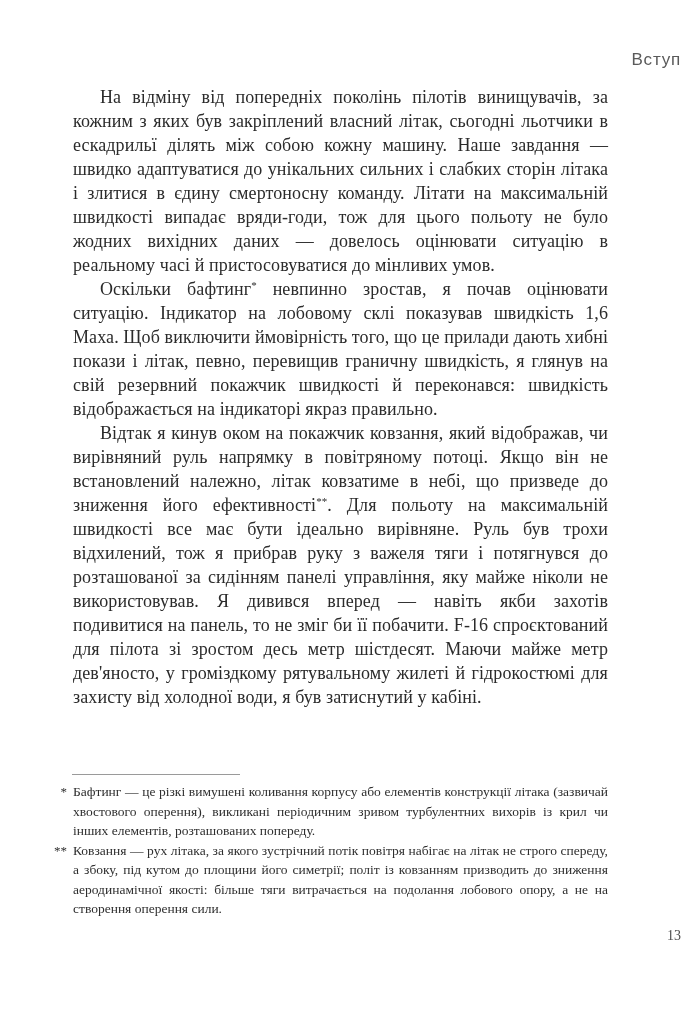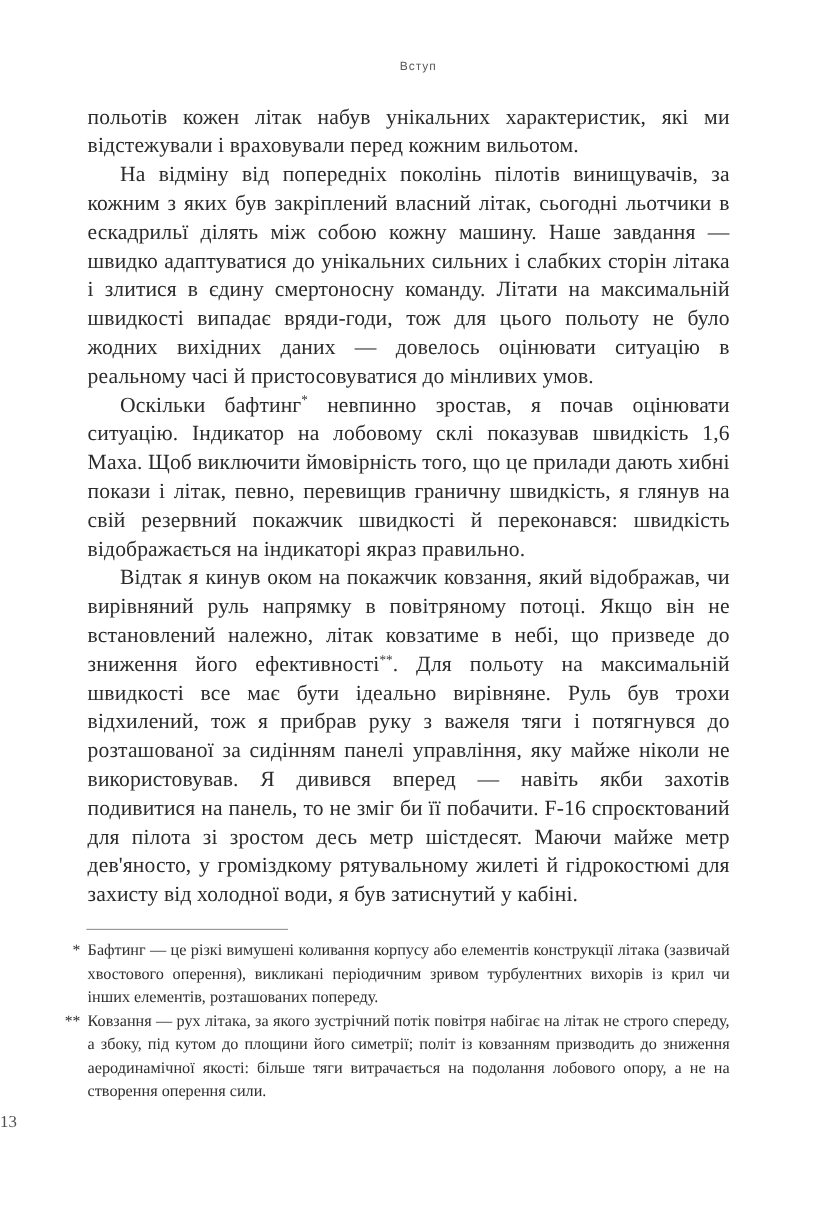--- a/index.html
+++ b/index.html
@@ -15,23 +15,23 @@
     background: #ffffff;
     font-family: "Liberation Serif", serif;
     color: #2b2b2b;
     overflow: hidden;
   }
   .running-head {
     position: absolute;
     top: 50px;
     left: 0;
     right: 0;
-    text-align: center;
+    text-align: right;
     font-family: "Liberation Sans", sans-serif;
-    font-size: 10px;
+    font-size: 17px;
     color: #5a5a5a;
     letter-spacing: 0.8px;
     padding-left: 16px;
   }
   .body-text {
     position: absolute;
     top: 85px;
     left: 73px;
     width: 535px;
     font-size: 18px;
@@ -80,35 +80,34 @@
     top: 0;
     width: 20px;
     text-align: right;
     font-size: 13px;
   }
   .page-number {
     position: absolute;
     top: 928px;
     left: 0;
     right: 0;
-    text-align: left;
+    text-align: right;
     font-size: 14px;
     color: #4f4f4f;
   }
 </style>
 </head>
 <body>
 
 <div class="page">
 
   <div class="running-head">Вступ</div>
 
   <div class="body-text">
 
-    <p class="para no-indent">польотів кожен літак набув унікальних характеристик, які ми відстежували і враховували перед кожним вильотом.</p>
 
     <p class="para">На відміну від попередніх поколінь пілотів винищувачів, за кожним з яких був закріплений власний літак, сьогодні льотчики в ескадрильї ділять між собою кожну машину. Наше завдання — швидко адаптуватися до унікальних сильних і слабких сторін літака і злитися в єдину смертоносну команду. Літати на максимальній швидкості випадає вряди-годи, тож для цього польоту не було жодних вихідних даних — довелось оцінювати ситуацію в реальному часі й пристосовуватися до мінливих умов.</p>
 
     <p class="para"><span>Оскільки бафтинг</span><sup class="fnref">*</sup><span> невпинно зростав, я почав оцінювати ситуацію. Індикатор на лобовому склі показував швидкість 1,6 Маха. Щоб виключити ймовірність того, що це прилади дають хибні покази і літак, певно, перевищив граничну швидкість, я глянув на свій резервний покажчик швидкості й переконався: швидкість відображається на індикаторі якраз правильно.</span></p>
 
     <p class="para"><span>Відтак я кинув оком на покажчик ковзання, який відображав, чи вирівняний руль напрямку в повітряному потоці. Якщо він не встановлений належно, літак ковзатиме в небі, що призведе до зниження його ефективності</span><sup class="fnref">**</sup><span>. Для польоту на максимальній швидкості все має бути ідеально вирівняне. Руль був трохи відхилений, тож я прибрав руку з важеля тяги і потягнувся до розташованої за сидінням панелі управління, яку майже ніколи не використовував. Я дивився вперед — навіть якби захотів подивитися на панель, то не зміг би її побачити. F-16 спроєктований для пілота зі зростом десь метр шістдесят. Маючи майже метр дев'яносто, у громіздкому рятувальному жилеті й гідрокостюмі для захисту від холодної води, я був затиснутий у кабіні.</span></p>
 
   </div>
 
   <div class="footnote-sep"></div>

